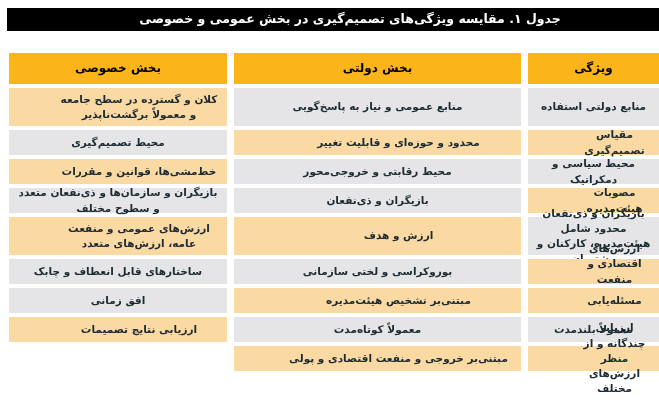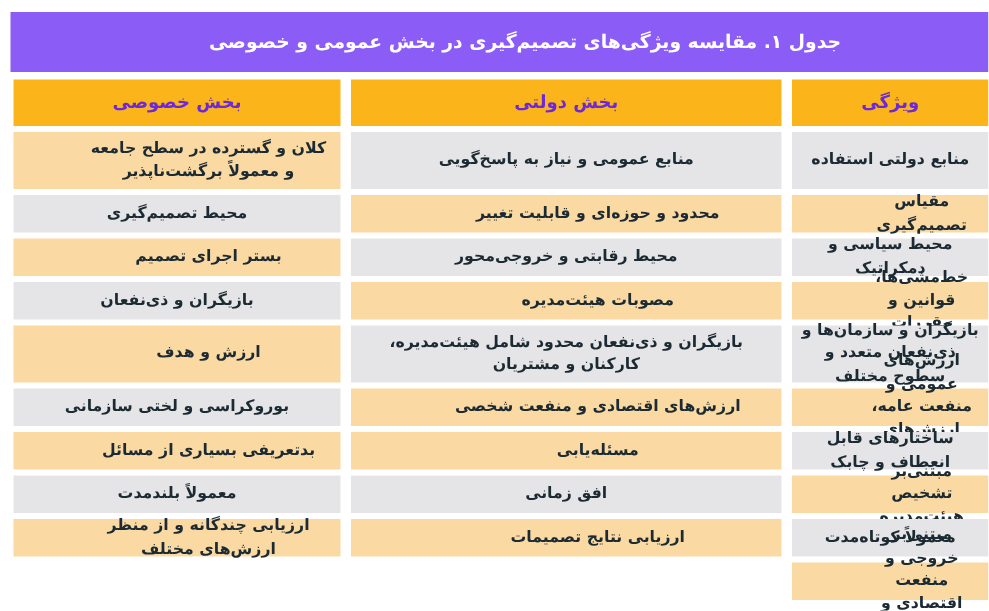--- a/index.html
+++ b/index.html
@@ -7,22 +7,22 @@
   body {
     font-family: "DejaVu Sans", sans-serif;
     width: 659px; height: 407px;
     overflow: hidden;
     direction: rtl;
   }
   .page { position: relative; width: 659px; height: 407px; background: #ffffff; }
 
   .title-bar {
     position: absolute;
-    top: 8px; right: 0; width: 652px; height: 40px;
-    background: #8b5cf6;
+    top: 8px; right: 0; width: 652px; height: 23px;
+    background: #000000;
     display: flex; align-items: center; justify-content: center; padding-left: 34px;
   }
   .title-bar span {
     color: #ffffff;
     font-size: 12.5px;
     font-weight: bold;
     line-height: 1;
   }
 
   .table {
@@ -39,21 +39,21 @@
   .cell {
     display: flex; align-items: center; justify-content: center;
     text-align: center;
     padding: 1px 6px;
     line-height: 1.45;
   }
   .cell.header {
     background: #FBB51B;
     font-size: 12px;
     font-weight: bold;
-    color: #6d28d9;
+    color: #000000;
   }
   .cell.body {
     font-size: 10.5px;
     font-weight: bold;
     color: #1C2B33;
   }
   .cell.gray  { background: #E5E5E7; }
   .cell.peach { background: #FBD9A3; padding-left: 48px; }
 </style>
 </head>
@@ -75,37 +75,35 @@
     <div class="cell body gray">منابع عمومی و نیاز به پاسخ‌گویی</div>
 
     <div class="cell body peach">کلان و گسترده در سطح جامعه و معمولاً برگشت‌ناپذیر</div>
     <div class="cell body peach">مقیاس تصمیم‌گیری</div>
     <div class="cell body peach">محدود و حوزه‌ای و قابلیت تغییر</div>
 
     <div class="cell body gray">محیط تصمیم‌گیری</div>
     <div class="cell body gray">محیط سیاسی و دمکراتیک</div>
     <div class="cell body gray">محیط رقابتی و خروجی‌محور</div>
 
-    <div class="cell body peach">بستر اجرای تصمیم</div>
     <div class="cell body peach">خط‌مشی‌ها، قوانین و مقررات</div>
     <div class="cell body peach">مصوبات هیئت‌مدیره</div>
 
     <div class="cell body gray">بازیگران و ذی‌نفعان</div>
     <div class="cell body gray">بازیگران و سازمان‌ها و ذی‌نفعان متعدد و سطوح مختلف</div>
     <div class="cell body gray">بازیگران و ذی‌نفعان محدود شامل هیئت‌مدیره، کارکنان و مشتریان</div>
 
     <div class="cell body peach">ارزش و هدف</div>
     <div class="cell body peach">ارزش‌های عمومی و منفعت عامه، ارزش‌های متعدد</div>
     <div class="cell body peach">ارزش‌های اقتصادی و منفعت شخصی</div>
 
     <div class="cell body gray">بوروکراسی و لختی سازمانی</div>
     <div class="cell body gray">ساختارهای قابل انعطاف و چابک</div>
 
     <div class="cell body peach">مسئله‌یابی</div>
-    <div class="cell body peach">بدتعریفی بسیاری از مسائل</div>
     <div class="cell body peach">مبتنی‌بر تشخیص هیئت‌مدیره</div>
 
     <div class="cell body gray">افق زمانی</div>
     <div class="cell body gray">معمولاً بلندمدت</div>
     <div class="cell body gray">معمولاً کوتاه‌مدت</div>
 
     <div class="cell body peach">ارزیابی نتایج تصمیمات</div>
     <div class="cell body peach">ارزیابی چندگانه و از منظر ارزش‌های مختلف</div>
     <div class="cell body peach">مبتنی‌بر خروجی و منفعت اقتصادی و پولی</div>
 

